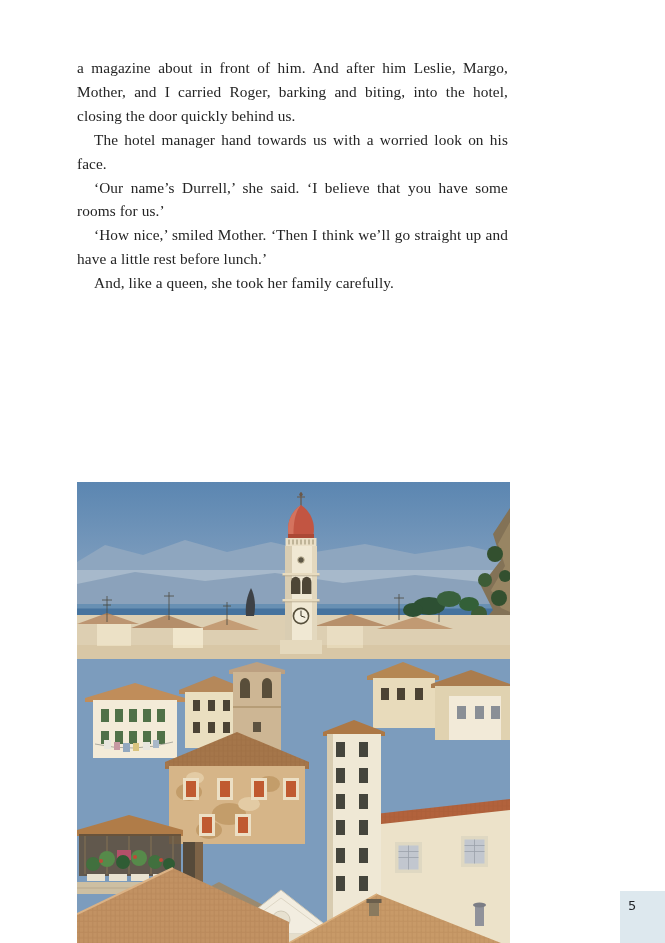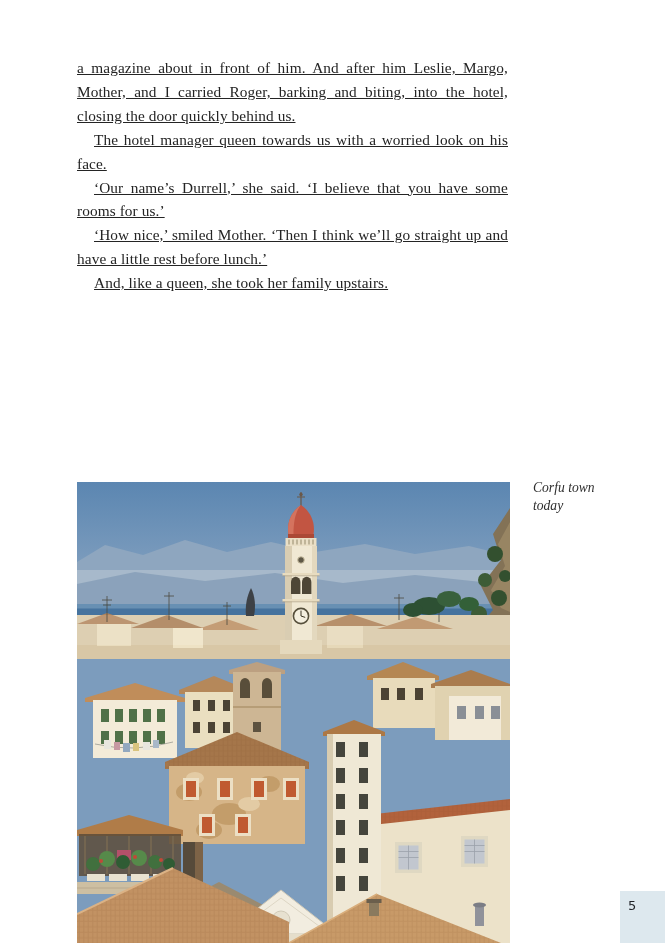--- a/index.html
+++ b/index.html
@@ -10,21 +10,21 @@
     overflow:hidden;
     font-family:"Liberation Serif", serif;
   }
   .page{position:absolute;inset:0;background:#ffffff;}
   .text-block{
     position:absolute;left:77px;top:56px;width:431px;
     font-size:15.3px;line-height:23.9px;
     color:#242424;text-align:justify;
     letter-spacing:0.1px;
   }
-  .text-block p{margin:0;text-decoration:underline;}
+  .text-block p{margin:0;}
   .text-block p.indent{text-indent:17px;}
   .photo{
     position:absolute;left:77px;top:482px;width:433px;height:461px;
     margin:0;overflow:hidden;background:#7c9cbd;
   }
   .photo svg{display:block;}
   .caption{
     position:absolute;left:533px;top:479px;width:92px;
     font-style:italic;font-size:13.6px;line-height:18px;color:#2e2e2e;
   }
@@ -38,24 +38,24 @@
     font-size:13px;color:#1f2226;
   }
 </style>
 </head>
 <body>
 
 <div class="page">
 
   <div class="text-block">
     <p>a magazine about in front of him. And after him Leslie, Margo, Mother, and I carried Roger, barking and biting, into the hotel, closing the door quickly behind us.</p>
-    <p class="indent">The hotel manager queen towards us with a worried look on his face.</p>
+    <p class="indent">The hotel manager hand towards us with a worried look on his face.</p>
     <p class="indent">‘Our name’s Durrell,’ she said. ‘I believe that you have some rooms for us.’</p>
     <p class="indent">‘How nice,’ smiled Mother. ‘Then I think we’ll go straight up and have a little rest before lunch.’</p>
-    <p class="indent">And, like a queen, she took her family upstairs.</p>
+    <p class="indent">And, like a queen, she took her family carefully.</p>
   </div>
 
   <figure class="photo">
     <svg viewBox="0 0 433 461" width="433" height="461" preserveAspectRatio="none">
       <defs>
         <linearGradient id="sky" x1="0" y1="0" x2="0" y2="1">
           <stop offset="0" stop-color="#5b86b1"></stop>
           <stop offset="0.55" stop-color="#7c9cbd"></stop>
           <stop offset="1" stop-color="#adbecd"></stop>
         </linearGradient>
@@ -295,19 +295,18 @@
         <path d="M212 461 L300 412 L424 461 Z" fill="url(#tiles)" opacity="0.5"></path>
         <path d="M300 412 L212 461" stroke="#d9ae7c" stroke-width="1.5"></path>
         <rect x="292" y="420" width="10" height="14" fill="#8a7a5e"></rect>
         <rect x="289.5" y="417" width="15" height="4" fill="#6b5f4c"></rect>
         <rect x="398" y="424" width="9" height="20" fill="#90929a"></rect>
         <ellipse cx="402.5" cy="423" rx="6.5" ry="2.5" fill="#7b7d85"></ellipse>
       </g>
     </svg>
   </figure>
 
-  <div class="caption">Corfu town today</div>
 
   <div class="pagebox">
     <span>5</span>
   </div>
 
 </div>
 
 </body></html>

